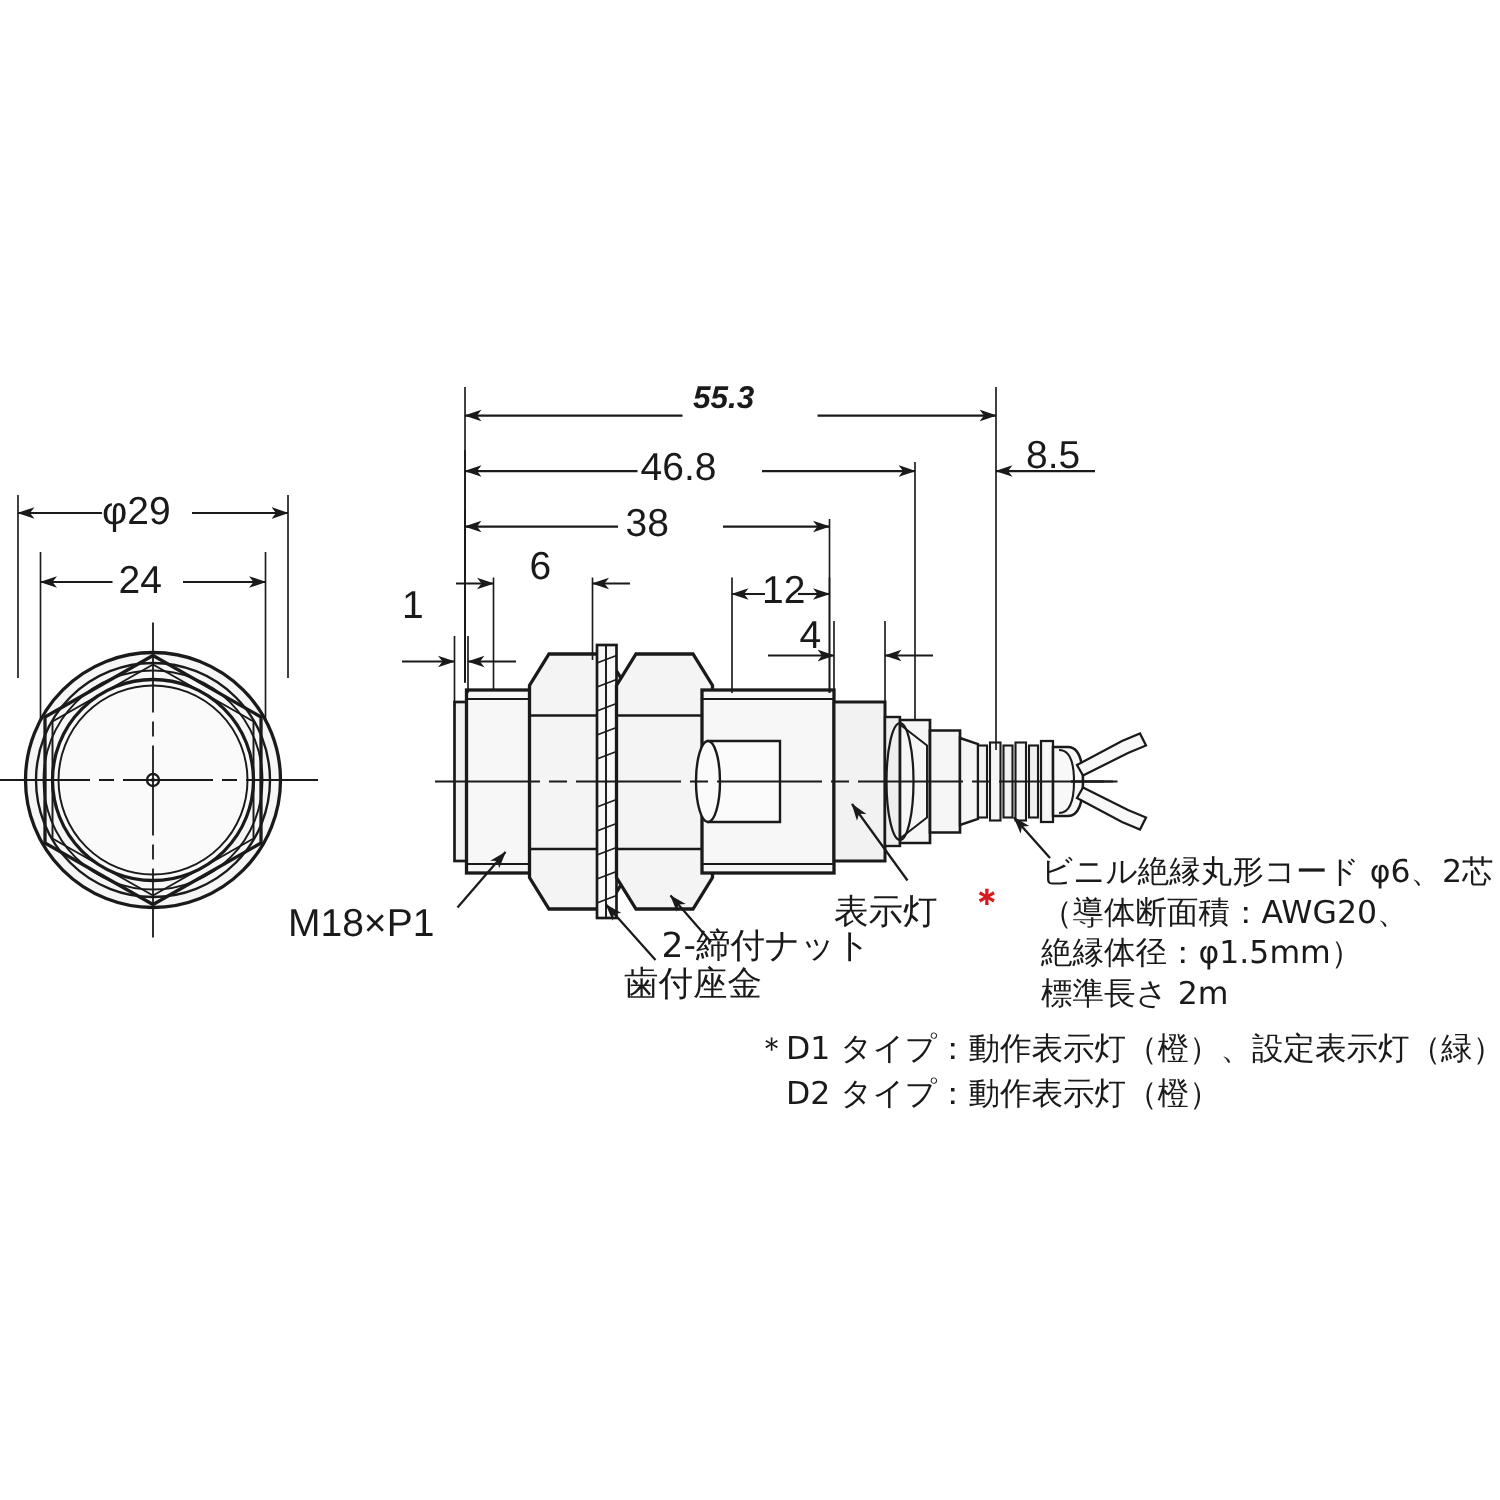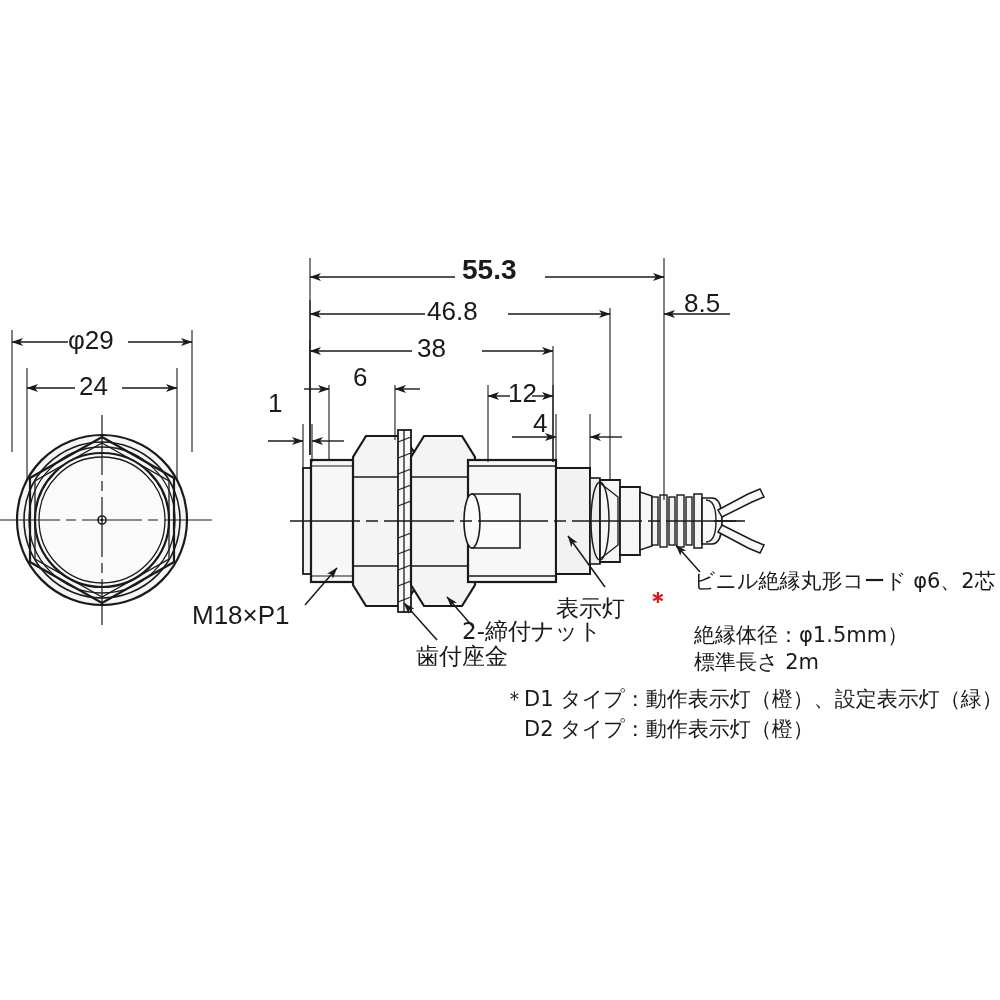--- a/index.html
+++ b/index.html
@@ -27,22 +27,23 @@
     position: absolute;
     white-space: pre;
     color: #1a1a1a;
     font-family: "Liberation Sans", "DejaVu Sans", sans-serif;
   }
   .dim-text {
     font-size: 26px;
     letter-spacing: 0px;
   }
   .dim-text.big {
-    font-size: 28px;
+    font-size: 21px;
     font-weight: bold;
+    font-style: italic;
   }
   .jp {
     font-family: "DejaVu Sans", "Liberation Sans", sans-serif;
     font-size: 21px;
     line-height: 27px;
   }
   .label-main {
     font-size: 26px;
     font-weight: normal;
     font-family: "Liberation Sans", "DejaVu Sans", sans-serif;
@@ -243,26 +244,27 @@
   <div class="txt dim-text big" style="left:462px; top:254px;">55.3</div>
   <div class="txt dim-text" style="left:427px; top:296px;">46.8</div>
   <div class="txt dim-text" style="left:684px; top:288px;">8.5</div>
   <div class="txt dim-text" style="left:417px; top:333px;">38</div>
   <div class="txt dim-text" style="left:353px; top:362px;">6</div>
   <div class="txt dim-text" style="left:268px; top:388px;">1</div>
   <div class="txt dim-text" style="left:508px; top:378px;">12</div>
   <div class="txt dim-text" style="left:533px; top:408px;">4</div>
 
   <div class="txt label-main" style="left:192px; top:600px;">M18×P1</div>
-  <div class="txt jp" style="left:441px; top:618px; font-size:23px;margin-left:21px;">2-締付ナット</div>
+  <div class="txt jp" style="left:441px; top:618px; font-size:23px;">2-締付ナット</div>
   <div class="txt jp" style="left:416px; top:643px; font-size:23px;">歯付座金</div>
   <div class="txt jp" style="left:556px; top:583px; font-size:23px;margin-top:12px;">表示灯</div>
   <div class="txt asterisk-red" style="left:646px; top:585px; font-size:24px;">＊</div>
 
   <div class="txt jp" style="left:694px; top:568px;">ビニル絶縁丸形コード φ6、2芯</div>
+  <div class="txt jp" style="left:694px; top:595px;">（導体断面積：AWG20、</div>
   <div class="txt jp" style="left:694px; top:622px;">絶縁体径：φ1.5mm）</div>
   <div class="txt jp" style="left:694px; top:649px;">標準長さ 2m</div>
 
   <div class="txt jp" style="left:504px; top:686px; font-size:21px;">＊</div>
   <div class="txt jp" style="left:524px; top:686px; font-size:21px;">D1 タイプ：動作表示灯（橙）、設定表示灯（緑）</div>
   <div class="txt jp" style="left:524px; top:716px; font-size:21px;">D2 タイプ：動作表示灯（橙）</div>
 
 </div>
 
 </body></html>

